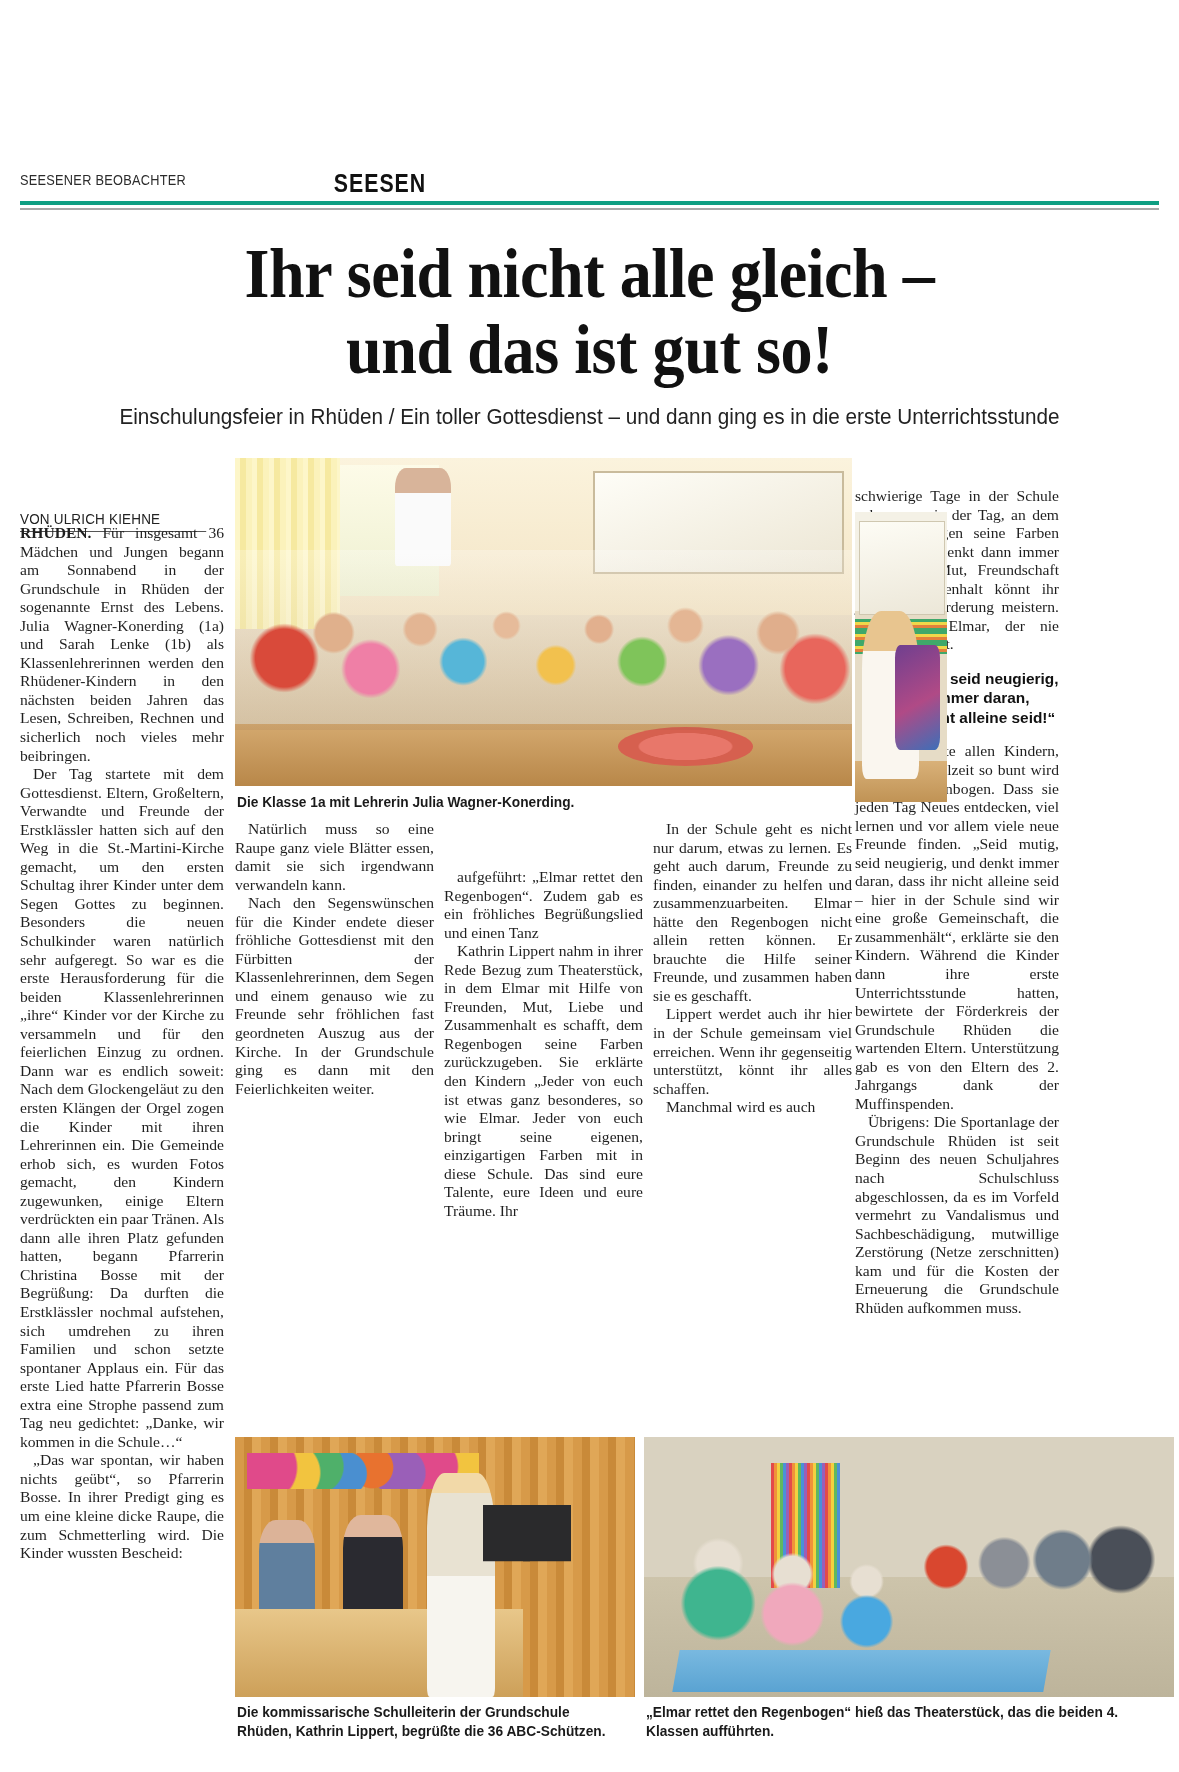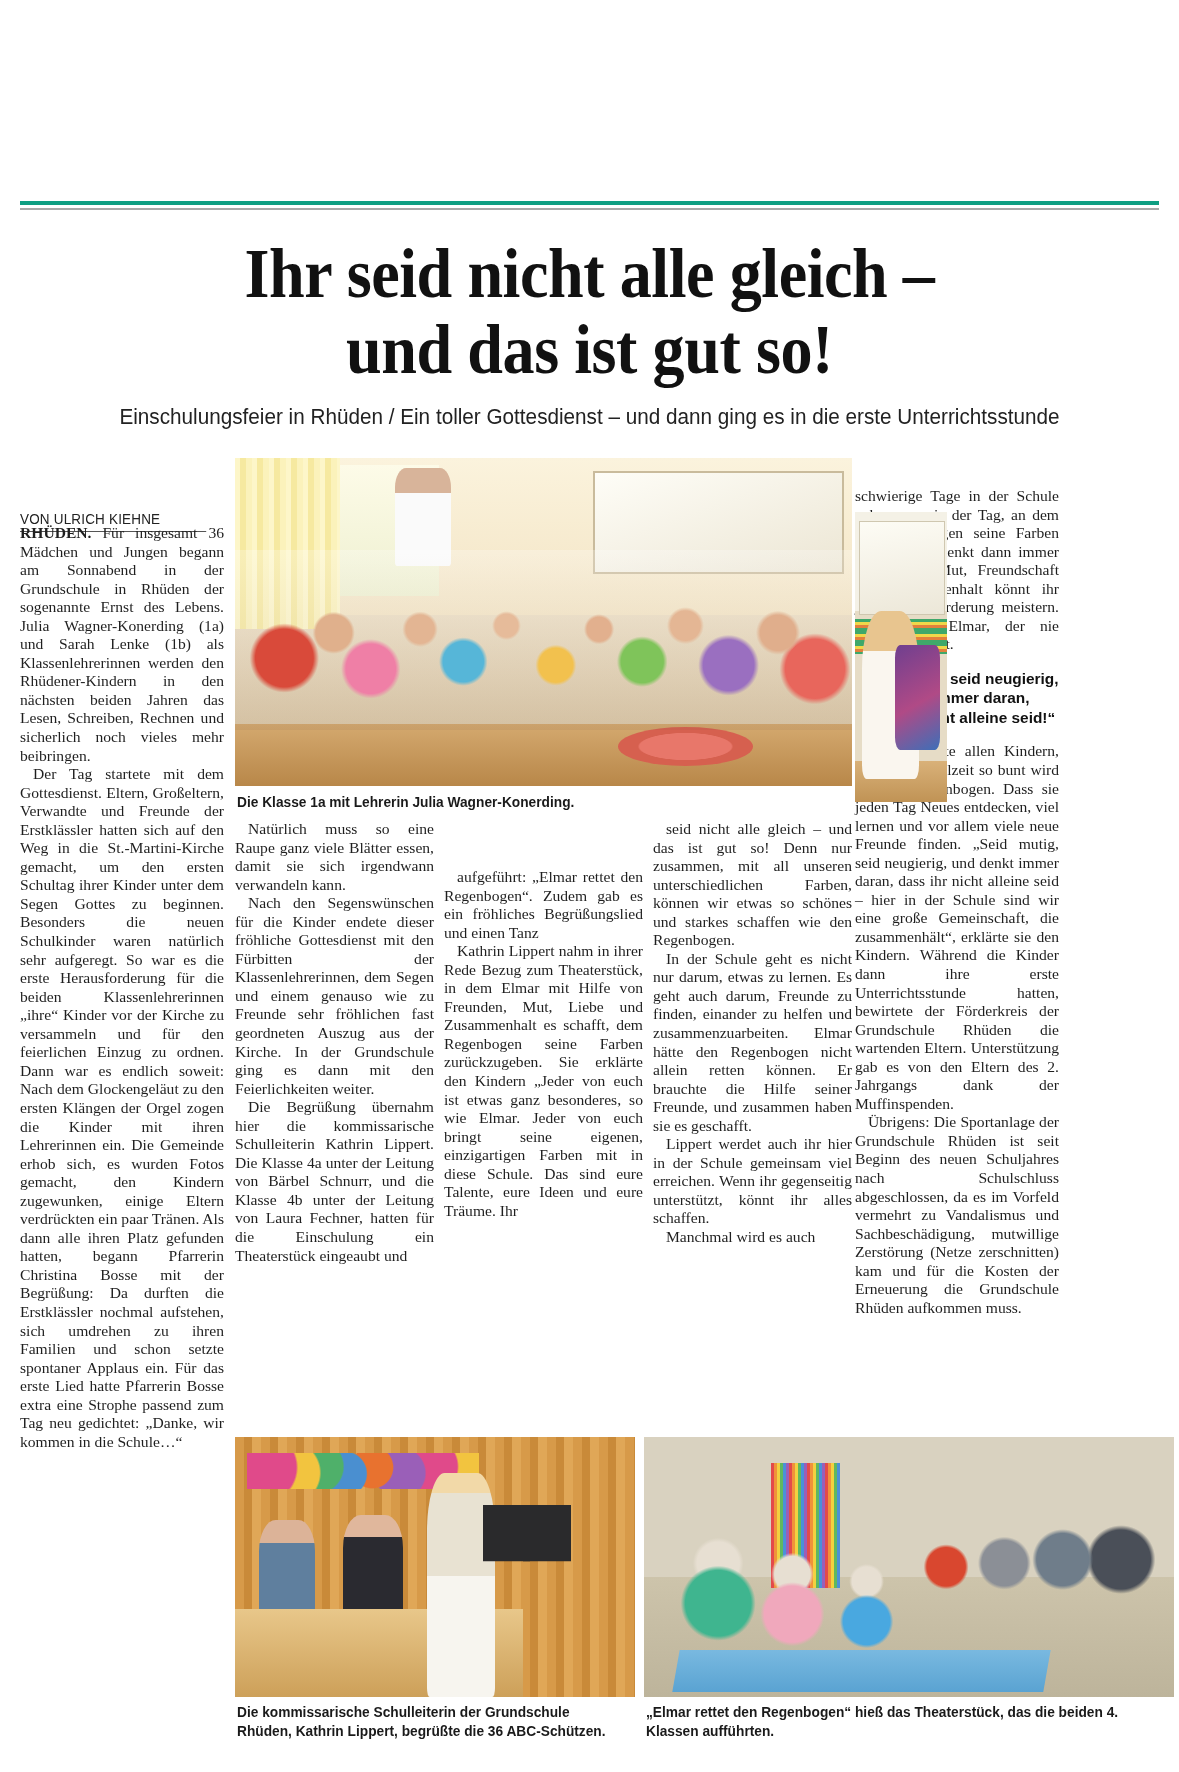--- a/index.html
+++ b/index.html
@@ -282,49 +282,52 @@
   .p4 .bag { position:absolute; left:44%; top:46%; width:48%; height:36%;
       background: linear-gradient(150deg,#6f3f8f,#b04a86 55%,#3d6fb8); border-radius:12%; }
   .p4 .deskt { position:absolute; left:0; bottom:0; width:100%; height:14%;
       background: linear-gradient(180deg,#d9b179,#c09355); }
 </style>
 </head>
 <body>
 
 <div class="page">
 
+  <div class="masthead">
+    <div class="masthead-left">SEESENER BEOBACHTER</div>
+    <div class="masthead-center">SEESEN</div>
+  </div>
   <div class="rule-green"></div>
   <div class="rule-grey"></div>
 
   <div class="headline">
     <div>Ihr seid nicht alle gleich –</div>
     <div>und das ist gut so!</div>
   </div>
   <div class="subhead">Einschulungsfeier in Rhüden /  Ein toller Gottesdienst – und dann ging es in die erste Unterrichtsstunde</div>
 
   <div class="byline">VON ULRICH KIEHNE</div>
 
   <div class="col" id="col1">
     <p class="dropstart"><span class="loc">RHÜDEN.</span><span> Für insgesamt 36 Mädchen und Jungen begann am Sonnabend in der Grundschule in Rhüden der sogenannte Ernst des Lebens. Julia Wagner-Konerding (1a) und Sarah Lenke (1b) als Klassenlehrerinnen werden den Rhüdener-Kindern in den nächsten beiden Jahren das Lesen, Schreiben, Rechnen und sicherlich noch vieles mehr beibringen.</span></p>
     <p>Der Tag startete mit dem Gottesdienst. Eltern, Großeltern, Verwandte und Freunde der Erstklässler hatten sich auf den Weg in die St.-Martini-Kirche gemacht, um den ersten Schultag ihrer Kinder unter dem Segen Gottes zu beginnen. Besonders die neuen Schulkinder waren natürlich sehr aufgeregt. So war es die erste Herausforderung für die beiden Klassenlehrerinnen „ihre“ Kinder vor der Kirche zu versammeln und für den feierlichen Einzug zu ordnen. Dann war es endlich soweit: Nach dem Glockengeläut zu den ersten Klängen der Orgel zogen die Kinder mit ihren Lehrerinnen ein. Die Gemeinde erhob sich, es wurden Fotos gemacht, den Kindern zugewunken, einige Eltern verdrückten ein paar Tränen. Als dann alle ihren Platz gefunden hatten, begann Pfarrerin Christina Bosse mit der Begrüßung: Da durften die Erstklässler nochmal aufstehen, sich umdrehen zu ihren Familien und schon setzte spontaner Applaus ein. Für das erste Lied hatte Pfarrerin Bosse extra eine Strophe passend zum Tag neu gedichtet: „Danke, wir kommen in die Schule…“</p>
+    <p>„Das war spontan, wir haben nichts geübt“, so Pfarrerin Bosse. In ihrer Predigt ging es um eine kleine dicke Raupe, die zum Schmetterling wird. Die Kinder wussten Bescheid:</p>
   </div>
 
   <div class="col" id="col2">
     <p>Natürlich muss so eine Raupe ganz viele Blätter essen, damit sie sich irgendwann verwandeln kann.</p>
     <p>Nach den Segenswünschen für die Kinder endete dieser fröhliche Gottesdienst mit den Fürbitten der Klassenlehrerinnen, dem Segen und einem genauso wie zu Freunde sehr fröhlichen fast geordneten Auszug aus der Kirche. In der Grundschule ging es dann mit den Feierlichkeiten weiter.</p>
-    <p>Die Begrüßung übernahm hier die kommissarische Schulleiterin Kathrin Lippert. Die Klasse 4a unter der Leitung von Bärbel Schnurr, und die Klasse 4b unter der Leitung von Laura Fechner, hatten für die Einschulung ein Theaterstück eingeaubt und</p>
   </div>
 
   <div class="col" id="col3">
     <p>aufgeführt: „Elmar rettet den Regenbogen“. Zudem gab es ein fröhliches Begrüßungslied und einen Tanz</p>
     <p>Kathrin Lippert nahm in ihrer Rede Bezug zum Theaterstück, in dem Elmar mit Hilfe von Freunden, Mut, Liebe und Zusammenhalt es schafft, dem Regenbogen seine Farben zurückzugeben. Sie erklärte den Kindern „Jeder von euch ist etwas ganz besonderes, so wie Elmar. Jeder von euch bringt seine eigenen, einzigartigen Farben mit in diese Schule. Das sind eure Talente, eure Ideen und eure Träume. Ihr</p>
   </div>
 
   <div class="col" id="col4">
-    <p>seid nicht alle gleich – und das ist gut so! Denn nur zusammen, mit all unseren unterschiedlichen Farben, können wir etwas so schönes und starkes schaffen wie den Regenbogen.</p>
     <p>In der Schule geht es nicht nur darum, etwas zu lernen. Es geht auch darum, Freunde zu finden, einander zu helfen und zusammenzuarbeiten. Elmar hätte den Regenbogen nicht allein retten können. Er brauchte die Hilfe seiner Freunde, und zusammen haben sie es geschafft.</p>
     <p>Lippert werdet auch ihr hier in der Schule gemeinsam viel erreichen. Wenn ihr gegenseitig unterstützt, könnt ihr alles schaffen.</p>
     <p>Manchmal wird es auch</p>
   </div>
 
   <div class="col" id="col5">
     <p class="noindent">schwierige Tage in der Schule geben, so wie der Tag, an dem der Regenbogen seine Farben verlor. Aber denkt dann immer daran: Mit Mut, Freundschaft und Zusammenhalt könnt ihr jede Herausforderung meistern. Genau wie Elmar, der nie aufgegeben hat.</p>
     <p class="pull" style="white-space:pre-line">„Seid mutig, seid neugierig,
 und denkt immer daran,
 dass ihr nicht alleine seid!“</p>

